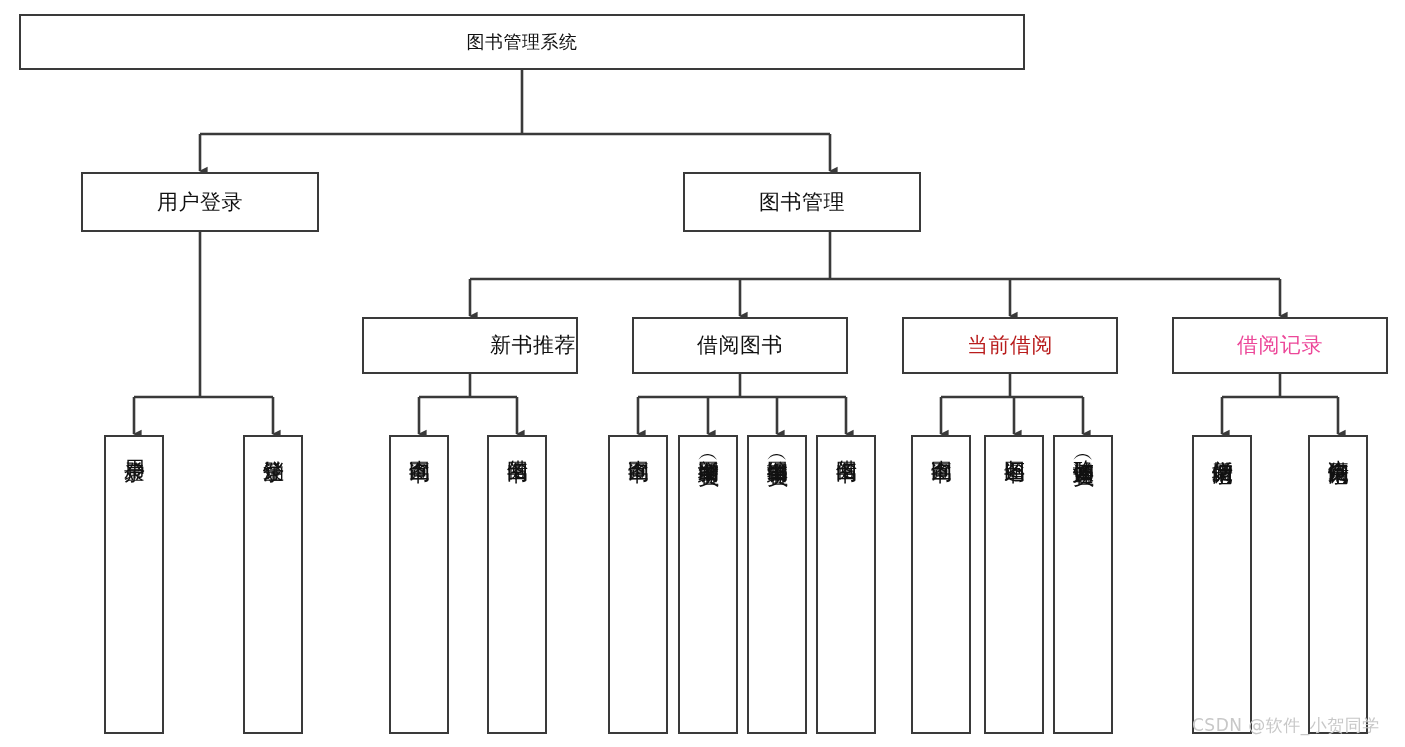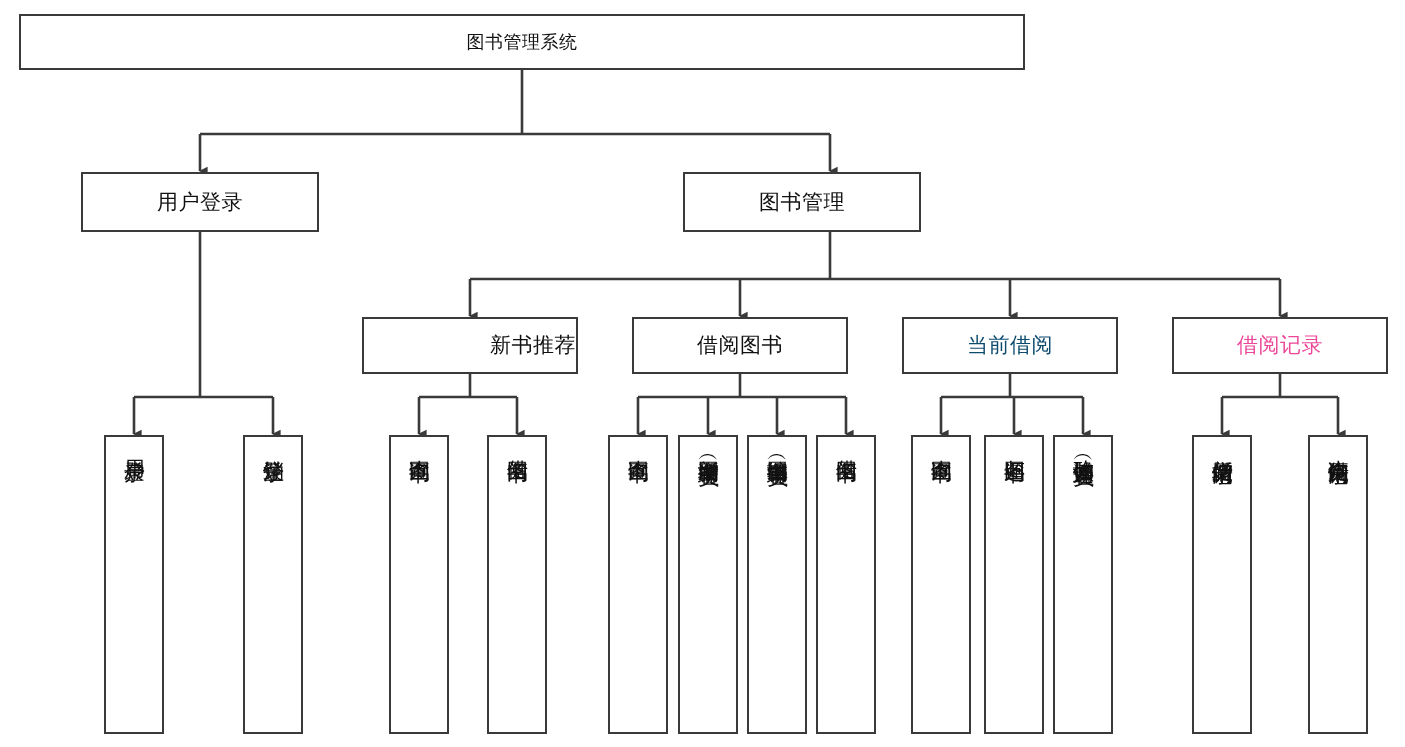--- a/index.html
+++ b/index.html
@@ -128,21 +128,21 @@
       <div class="node horizontal" style="left: 683px; top: 172px; width: 238px; height: 60px; border-color: rgb(58, 58, 58); background: rgb(255, 255, 255);">
         <span class="label" style="color: rgb(17, 17, 17);">图书管理</span>
       </div>
       <div class="node horizontal" style="left: 362px; top: 317px; width: 216px; height: 57px; border-color: rgb(58, 58, 58); background: rgb(255, 255, 255); justify-content: flex-end;">
         <span class="label" style="color: rgb(17, 17, 17);">新书推荐</span>
       </div>
       <div class="node horizontal" style="left: 632px; top: 317px; width: 216px; height: 57px; border-color: rgb(58, 58, 58); background: rgb(255, 255, 255);">
         <span class="label" style="color: rgb(17, 17, 17);">借阅图书</span>
       </div>
       <div class="node horizontal" style="left: 902px; top: 317px; width: 216px; height: 57px; border-color: rgb(58, 58, 58); background: rgb(255, 255, 255);">
-        <span class="label" style="color: #0c4a6e;">当前借阅</span>
+        <span class="label" style="color: #b91c1c;">当前借阅</span>
       </div>
       <div class="node horizontal" style="left: 1172px; top: 317px; width: 216px; height: 57px; border-color: rgb(58, 58, 58); background: rgb(255, 255, 255);">
         <span class="label" style="color: #ec4899;">借阅记录</span>
       </div>
       <div class="node vertical" style="left: 104px; top: 435px; width: 60px; height: 299px; border-color: rgb(58, 58, 58); background: rgb(255, 255, 255);">
         <span class="label" style="color: rgb(17, 17, 17);">用户登录</span>
       </div>
       <div class="node vertical" style="left: 243px; top: 435px; width: 60px; height: 299px; border-color: rgb(58, 58, 58); background: rgb(255, 255, 255);">
         <span class="label" style="color: rgb(17, 17, 17);">注销登录</span>
       </div>
@@ -174,13 +174,14 @@
         <span class="label" style="color: rgb(17, 17, 17);">确认归还（管理员）</span>
       </div>
       <div class="node vertical" style="left: 1192px; top: 435px; width: 60px; height: 299px; border-color: rgb(58, 58, 58); background: rgb(255, 255, 255);">
         <span class="label" style="color: rgb(17, 17, 17);">新增借阅记录</span>
       </div>
       <div class="node vertical" style="left: 1308px; top: 435px; width: 60px; height: 299px; border-color: rgb(58, 58, 58); background: rgb(255, 255, 255);">
         <span class="label" style="color: rgb(17, 17, 17);">查询借阅记录</span>
       </div>
     </div>
 
+  <div class="watermark" style="left:1192px; top:714px;">CSDN @软件_小贺同学</div>
 </div>
 
 </body></html>

